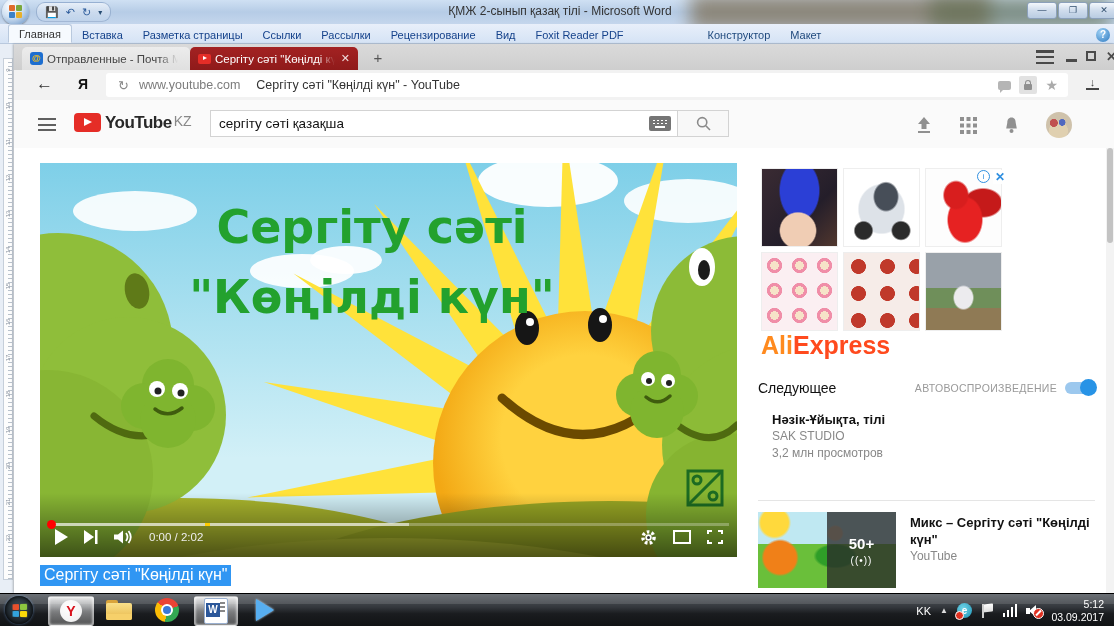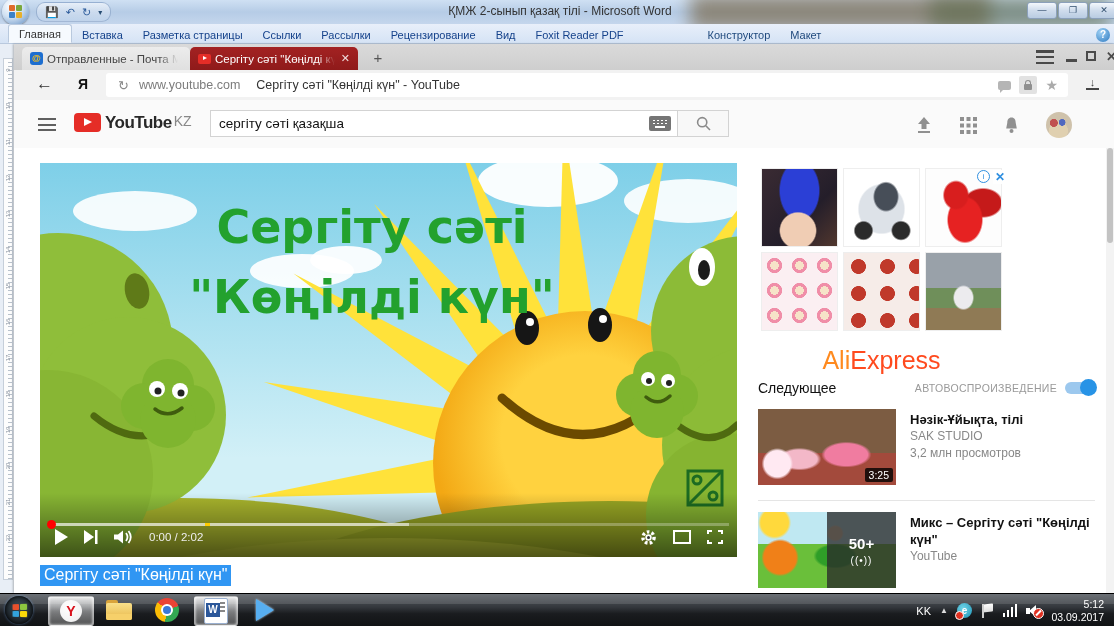--- a/index.html
+++ b/index.html
@@ -112,21 +112,21 @@
   .ads .tile{border:1px solid #eee;box-sizing:border-box;}
   .ad1{background:radial-gradient(circle at 48% 80%,#f0cdb4 0 24%,#0000 26%),radial-gradient(ellipse at 50% 28%,#2b3fd6 0 36%,#0000 39%),linear-gradient(135deg,#3a2b33,#241e2a 60%,#51372e);}
   .ad2{background:radial-gradient(circle at 26% 80%,#2b2b2b 0 10%,#0000 12%),radial-gradient(circle at 76% 80%,#2b2b2b 0 10%,#0000 12%),radial-gradient(ellipse at 56% 36%,#474e58 0 19%,#0000 22%),radial-gradient(ellipse at 50% 52%,#dde2e8 0 42%,#0000 45%),#fff;}
   .ad3{background:radial-gradient(ellipse at 40% 34%,#d81e1e 0 18%,#0000 21%),radial-gradient(ellipse at 52% 66%,#e62222 0 30%,#0000 33%),radial-gradient(ellipse at 76% 44%,#c51a1a 0 22%,#0000 25%),#fdfdfd;}
   .ad4{background-color:#fbeff2;background-image:radial-gradient(circle,#f6e3c8 0 24%,#f08ea8 25% 42%,#0000 44%);background-size:25px 25px;}
   .ad5{background-color:#f6ece8;background-image:radial-gradient(circle,#c0392b 0 36%,#0000 39%);background-size:29px 27px;}
   .ad6{background:radial-gradient(ellipse at 50% 58%,#ecebee 0 17%,#0000 20%),linear-gradient(#99a1a9 0 45%,#6f8f5a 45% 72%,#8f7a55 72% 100%);}
   .ad-ctrl{position:absolute;left:222px;top:22px;display:flex;gap:3px;}
   .info-ic{width:11px;height:11px;border-radius:50%;border:1.5px solid #2f8fe0;color:#2f8fe0;font-size:8px;line-height:11px;text-align:center;box-sizing:content-box;background:#fff;}
   .adclose-ic{width:14px;height:14px;color:#2f8fe0;font-size:12px;line-height:14px;text-align:center;background:#fff;font-weight:bold;}
-  .brand{position:absolute;left:6px;top:198px;width:241px;text-align:center;font-size:25px;font-weight:normal;} .brand .p1{color:#ff8a1e;} .brand .p2{color:#ff4a1e;}
+  .brand{position:absolute;left:6px;top:183px;width:241px;text-align:left;font-size:25px;font-weight:bold;} .brand .p1{color:#ff8a1e;} .brand .p2{color:#ff4a1e;}
   .nextrow{position:absolute;left:3px;top:232px;width:337px;display:flex;align-items:center;}
   .next-head{font-size:14px;color:#111;}
   .autoplay-lbl{margin-left:auto;font-size:10.5px;color:#999;letter-spacing:.3px;}
   .toggle{width:30px;height:12px;border-radius:7px;background:#9cc8ee;margin-left:8px;position:relative;}
   .toggle:after{content:"";position:absolute;right:-2px;top:-3px;width:17px;height:17px;border-radius:50%;background:#2793e6;}
   .vrow{position:absolute;left:3px;width:340px;display:flex;}
   .vrow .thumb{width:138px;height:76px;flex:0 0 auto;position:relative;}
   .thumb-next{background:radial-gradient(circle at 14% 72%,#ffe9f2 0 10%,#0000 12%),radial-gradient(ellipse at 64% 60%,#f07ca0 0 17%,#0000 20%),radial-gradient(ellipse at 30% 66%,#f3b8c8 0 13%,#0000 16%),linear-gradient(#7c5c42 0 58%,#a34a3c 58% 100%);}
   .dur-badge{position:absolute;right:3px;bottom:3px;background:rgba(0,0,0,.8);color:#fff;font-size:10.5px;padding:1px 4px;border-radius:2px;}
   .vmeta{padding:0 0 0 14px;}
@@ -484,23 +484,20 @@
         </div>
         <div class="brand"><span class="p1">Ali</span><span class="p2">Express</span></div>
 
         <div class="nextrow">
           <span class="next-head">Следующее</span>
           <span class="autoplay-lbl">АВТОВОСПРОИЗВЕДЕНИЕ</span>
           <span class="toggle"></span>
         </div>
 
         <div class="vrow" style="top:261px">
-          <div class="thumb thumb-next">
-            <span class="dur-badge">3:25</span>
-          </div>
           <div class="vmeta">
             <div class="vtitle">Нәзік-Ұйықта, тілі</div>
             <div class="vchan">SAK STUDIO</div>
             <div class="vviews">3,2 млн просмотров</div>
           </div>
         </div>
 
         <div class="sb-divider"></div>
 
         <div class="vrow" style="top:364px">

